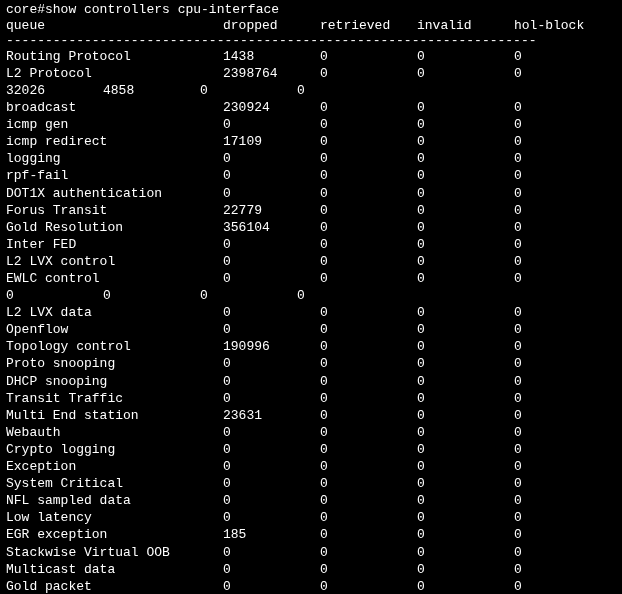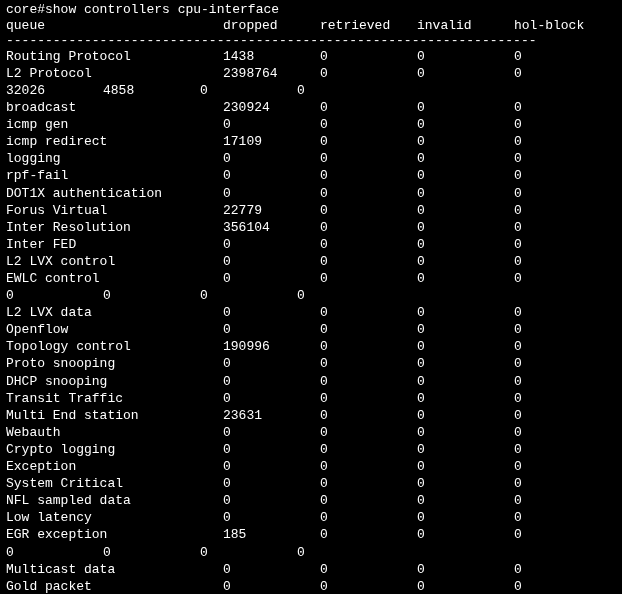--- a/index.html
+++ b/index.html
@@ -59,36 +59,36 @@
 <div id="table-body">
     <div class="row"><span class="col-queue">Routing Protocol</span><span class="col-num">1438</span><span class="col-num">0</span><span class="col-num">0</span><span class="col-num">0</span></div>
     <div class="row"><span class="col-queue">L2 Protocol</span><span class="col-num">2398764</span><span class="col-num">0</span><span class="col-num">0</span><span class="col-num">0</span></div>
     <div class="row"><span class="col-num">32026</span><span class="col-num">4858</span><span class="col-num">0</span><span class="col-num">0</span></div>
     <div class="row"><span class="col-queue">broadcast</span><span class="col-num">230924</span><span class="col-num">0</span><span class="col-num">0</span><span class="col-num">0</span></div>
     <div class="row"><span class="col-queue">icmp gen</span><span class="col-num">0</span><span class="col-num">0</span><span class="col-num">0</span><span class="col-num">0</span></div>
     <div class="row"><span class="col-queue">icmp redirect</span><span class="col-num">17109</span><span class="col-num">0</span><span class="col-num">0</span><span class="col-num">0</span></div>
     <div class="row"><span class="col-queue">logging</span><span class="col-num">0</span><span class="col-num">0</span><span class="col-num">0</span><span class="col-num">0</span></div>
     <div class="row"><span class="col-queue">rpf-fail</span><span class="col-num">0</span><span class="col-num">0</span><span class="col-num">0</span><span class="col-num">0</span></div>
     <div class="row"><span class="col-queue">DOT1X authentication</span><span class="col-num">0</span><span class="col-num">0</span><span class="col-num">0</span><span class="col-num">0</span></div>
-    <div class="row"><span class="col-queue">Forus Virtual</span><span class="col-num">22779</span><span class="col-num">0</span><span class="col-num">0</span><span class="col-num">0</span></div>
-    <div class="row"><span class="col-queue">Inter Resolution</span><span class="col-num">356104</span><span class="col-num">0</span><span class="col-num">0</span><span class="col-num">0</span></div>
+    <div class="row"><span class="col-queue">Forus Transit</span><span class="col-num">22779</span><span class="col-num">0</span><span class="col-num">0</span><span class="col-num">0</span></div>
+    <div class="row"><span class="col-queue">Gold Resolution</span><span class="col-num">356104</span><span class="col-num">0</span><span class="col-num">0</span><span class="col-num">0</span></div>
     <div class="row"><span class="col-queue">Inter FED</span><span class="col-num">0</span><span class="col-num">0</span><span class="col-num">0</span><span class="col-num">0</span></div>
     <div class="row"><span class="col-queue">L2 LVX control</span><span class="col-num">0</span><span class="col-num">0</span><span class="col-num">0</span><span class="col-num">0</span></div>
     <div class="row"><span class="col-queue">EWLC control</span><span class="col-num">0</span><span class="col-num">0</span><span class="col-num">0</span><span class="col-num">0</span></div>
     <div class="row"><span class="col-num">0</span><span class="col-num">0</span><span class="col-num">0</span><span class="col-num">0</span></div>
     <div class="row"><span class="col-queue">L2 LVX data</span><span class="col-num">0</span><span class="col-num">0</span><span class="col-num">0</span><span class="col-num">0</span></div>
     <div class="row"><span class="col-queue">Openflow</span><span class="col-num">0</span><span class="col-num">0</span><span class="col-num">0</span><span class="col-num">0</span></div>
     <div class="row"><span class="col-queue">Topology control</span><span class="col-num">190996</span><span class="col-num">0</span><span class="col-num">0</span><span class="col-num">0</span></div>
     <div class="row"><span class="col-queue">Proto snooping</span><span class="col-num">0</span><span class="col-num">0</span><span class="col-num">0</span><span class="col-num">0</span></div>
     <div class="row"><span class="col-queue">DHCP snooping</span><span class="col-num">0</span><span class="col-num">0</span><span class="col-num">0</span><span class="col-num">0</span></div>
     <div class="row"><span class="col-queue">Transit Traffic</span><span class="col-num">0</span><span class="col-num">0</span><span class="col-num">0</span><span class="col-num">0</span></div>
     <div class="row"><span class="col-queue">Multi End station</span><span class="col-num">23631</span><span class="col-num">0</span><span class="col-num">0</span><span class="col-num">0</span></div>
     <div class="row"><span class="col-queue">Webauth</span><span class="col-num">0</span><span class="col-num">0</span><span class="col-num">0</span><span class="col-num">0</span></div>
     <div class="row"><span class="col-queue">Crypto logging</span><span class="col-num">0</span><span class="col-num">0</span><span class="col-num">0</span><span class="col-num">0</span></div>
     <div class="row"><span class="col-queue">Exception</span><span class="col-num">0</span><span class="col-num">0</span><span class="col-num">0</span><span class="col-num">0</span></div>
     <div class="row"><span class="col-queue">System Critical</span><span class="col-num">0</span><span class="col-num">0</span><span class="col-num">0</span><span class="col-num">0</span></div>
     <div class="row"><span class="col-queue">NFL sampled data</span><span class="col-num">0</span><span class="col-num">0</span><span class="col-num">0</span><span class="col-num">0</span></div>
     <div class="row"><span class="col-queue">Low latency</span><span class="col-num">0</span><span class="col-num">0</span><span class="col-num">0</span><span class="col-num">0</span></div>
     <div class="row"><span class="col-queue">EGR exception</span><span class="col-num">185</span><span class="col-num">0</span><span class="col-num">0</span><span class="col-num">0</span></div>
-    <div class="row"><span class="col-num">0</span><span class="col-num">0</span><span class="col-num">0</span><span class="col-num">0</span></div>
+    <div class="row"><span class="col-queue">Stackwise Virtual OOB</span><span class="col-num">0</span><span class="col-num">0</span><span class="col-num">0</span><span class="col-num">0</span></div>
     <div class="row"><span class="col-queue">Multicast data</span><span class="col-num">0</span><span class="col-num">0</span><span class="col-num">0</span><span class="col-num">0</span></div>
     <div class="row"><span class="col-queue">Gold packet</span><span class="col-num">0</span><span class="col-num">0</span><span class="col-num">0</span><span class="col-num">0</span></div>
   </div>
 
 </body></html>

